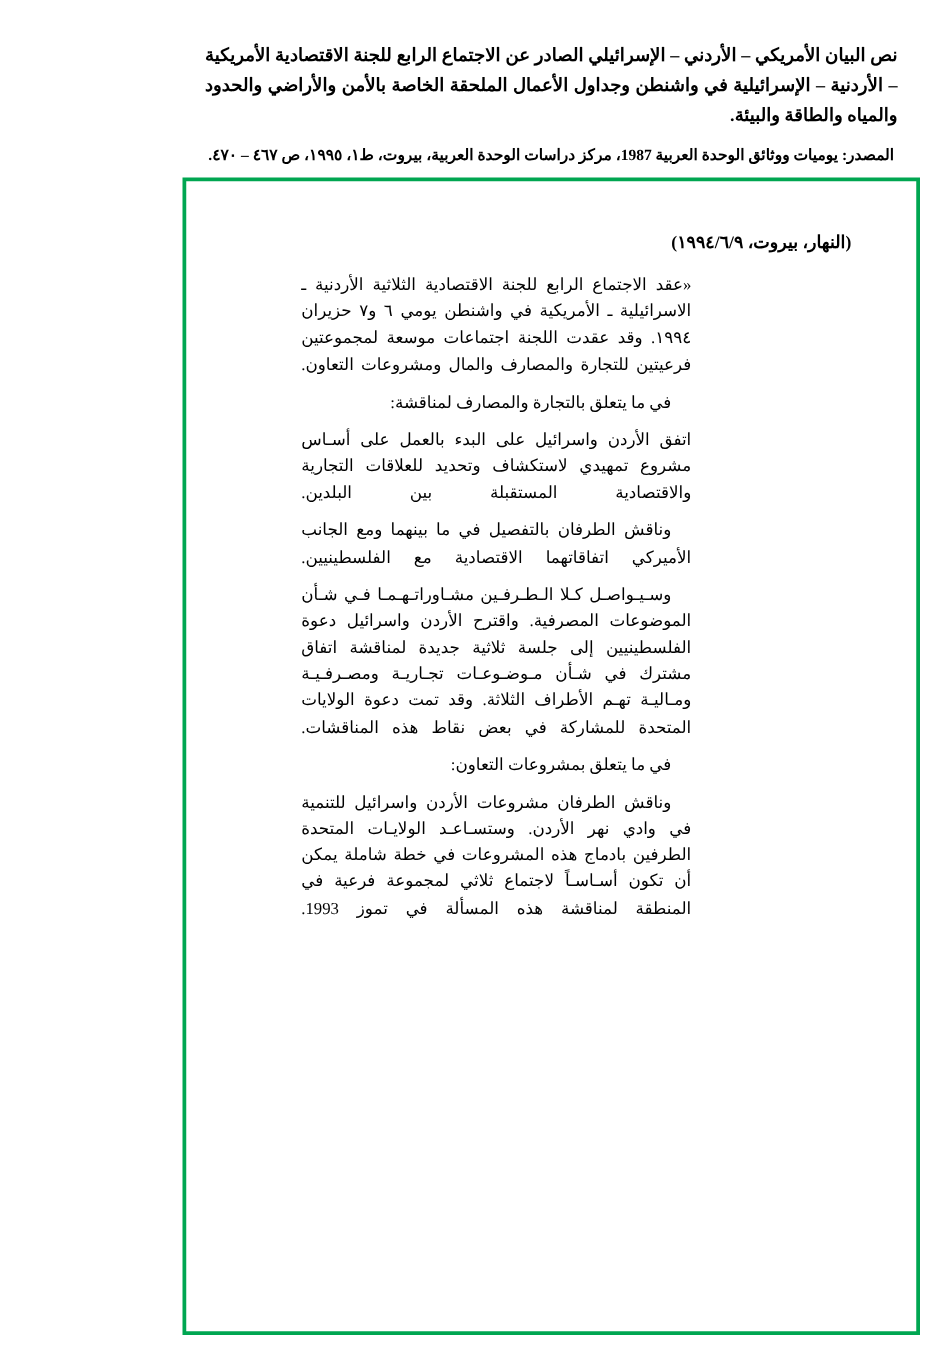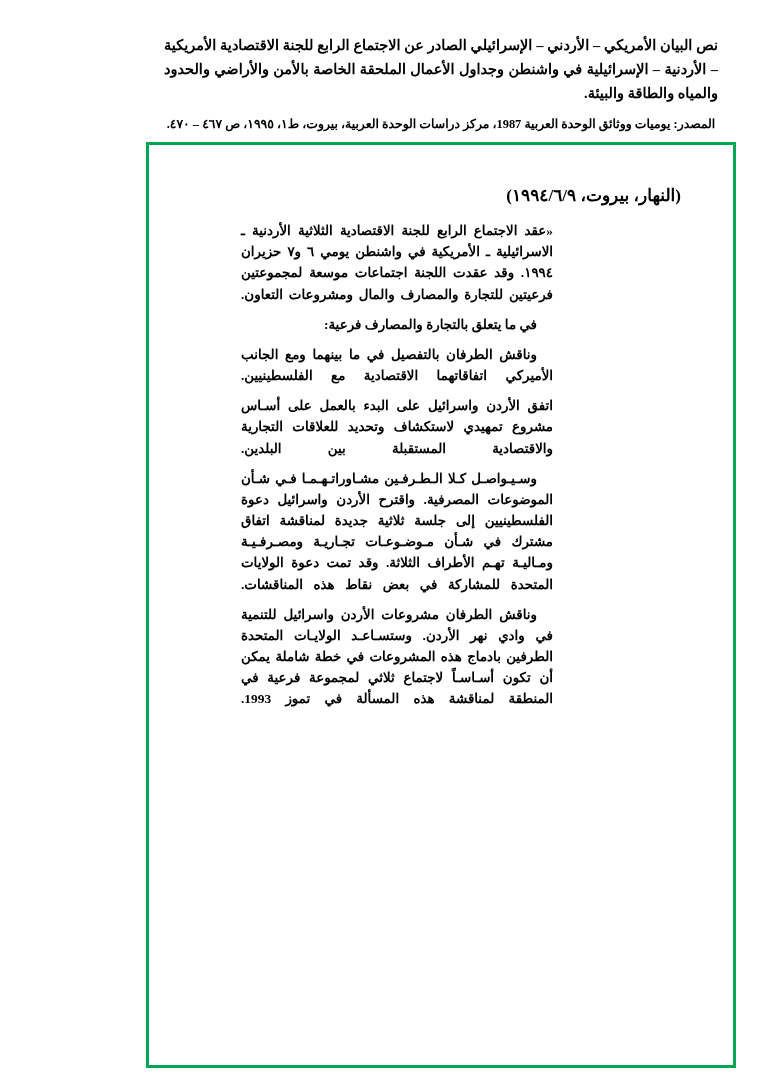--- a/index.html
+++ b/index.html
@@ -59,33 +59,32 @@
     font-size: 20px;
     font-weight: bold;
     line-height: 1.62;
     text-align: justify;
     text-align-last: right;
     direction: rtl;
     padding: 0 6px 0 4px;
   }
   .frame-source {
     margin-top: 14px;
-    font-size: 17px;
+    font-size: 14px;
     font-weight: bold;
     direction: rtl;
     text-align: right;
     padding-right: 6px;
   }
   .body-col {
     margin-top: 14px;
     width: 312px;
     margin-left: 46px;
     margin-right: auto;
     direction: rtl;
-    font-weight: bold;
   }
   .body-col p {
     margin: 0 0 9px 0;
     font-size: 13.4px;
     line-height: 1.58;
     text-align: justify;
     text-align-last: right;
   }
   .body-col p.indent {
     text-indent: 16px;
@@ -104,21 +103,22 @@
   <div class="doc-header">
     <div class="title-line">نص البيان الأمريكي – الأردني – الإسرائيلي الصادر عن الاجتماع الرابع للجنة الاقتصادية الأمريكية – الأردنية – الإسرائيلية في واشنطن وجداول الأعمال الملحقة الخاصة بالأمن والأراضي والحدود والمياه والطاقة والبيئة.</div>
     <div class="source-line">المصدر: يوميات ووثائق الوحدة العربية 1987، مركز دراسات الوحدة العربية، بيروت، ط١، ١٩٩٥، ص ٤٦٧ – ٤٧٠.</div>
   </div>
 
   <div class="frame">
     <div class="frame-source">(النهار، بيروت، ١٩٩٤/٦/٩)</div>
 
     <div class="body-col">
       <p class="just-stretch">«عقد الاجتماع الرابع للجنة الاقتصادية الثلاثية الأردنية ـ الاسرائيلية ـ الأمريكية في واشنطن يومي ٦ و٧ حزيران ١٩٩٤. وقد عقدت اللجنة اجتماعات موسعة لمجموعتين فرعيتين للتجارة والمصارف والمال ومشروعات التعاون.</p>
-      <p class="indent">في ما يتعلق بالتجارة والمصارف فرعية:</p>
+      <p class="indent">في ما يتعلق بالتجارة والمصارف لمناقشة:</p>
+      <p class="just-stretch">اتفق الأردن واسرائيل على البدء بالعمل على أسـاس مشروع تمهيدي لاستكشاف وتحديد للعلاقات التجارية والاقتصادية المستقبلة بين البلدين.</p>
       <p class="just-stretch indent">وناقش الطرفان بالتفصيل في ما بينهما ومع الجانب الأميركي اتفاقاتهما الاقتصادية مع الفلسطينيين.</p>
-      <p class="just-stretch">اتفق الأردن واسرائيل على البدء بالعمل على أسـاس مشروع تمهيدي لاستكشاف وتحديد للعلاقات التجارية والاقتصادية المستقبلة بين البلدين.</p>
       <p class="just-stretch indent">وسـيـواصـل كـلا الـطـرفـين مشـاوراتـهـمـا فـي شـأن الموضوعات المصرفية. واقترح الأردن واسرائيل دعوة الفلسطينيين إلى جلسة ثلاثية جديدة لمناقشة اتفاق مشترك في شـأن مـوضـوعـات تجـاريـة ومصـرفـيـة ومـاليـة تهـم الأطراف الثلاثة. وقد تمت دعوة الولايات المتحدة للمشاركة في بعض نقاط هذه المناقشات.</p>
+      <p class="indent">في ما يتعلق بمشروعات التعاون:</p>
       <p class="just-stretch indent">وناقش الطرفان مشروعات الأردن واسرائيل للتنمية في وادي نهر الأردن. وستسـاعـد الولايـات المتحدة الطرفين بادماج هذه المشروعات في خطة شاملة يمكن أن تكون أسـاسـاً لاجتماع ثلاثي لمجموعة فرعية في المنطقة لمناقشة هذه المسألة في تموز 1993.</p>
     </div>
   </div>
 
 </div>
 
 </body></html>

